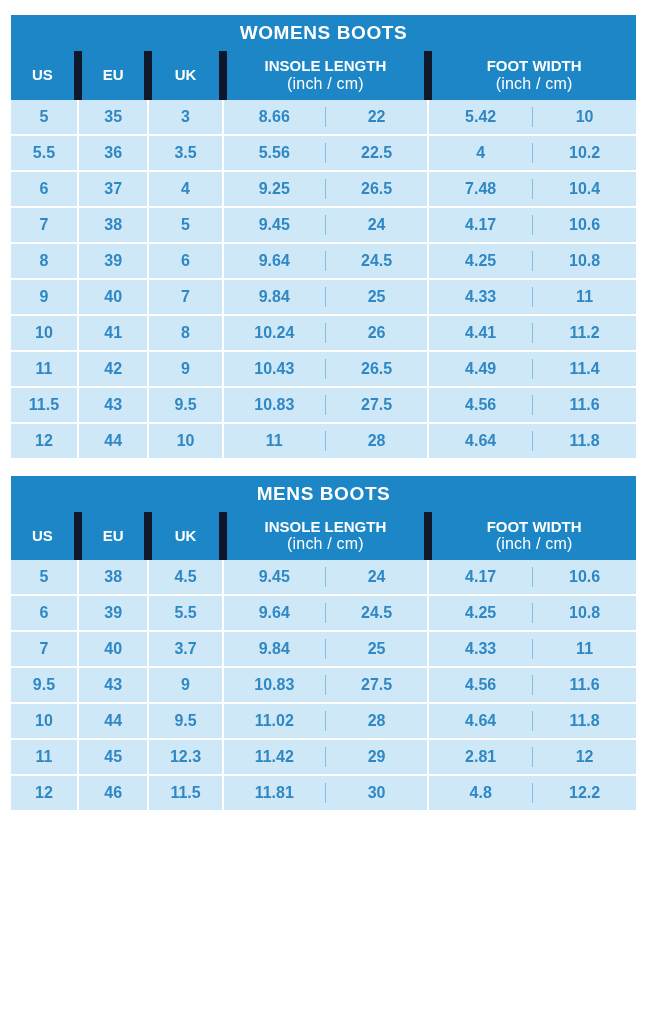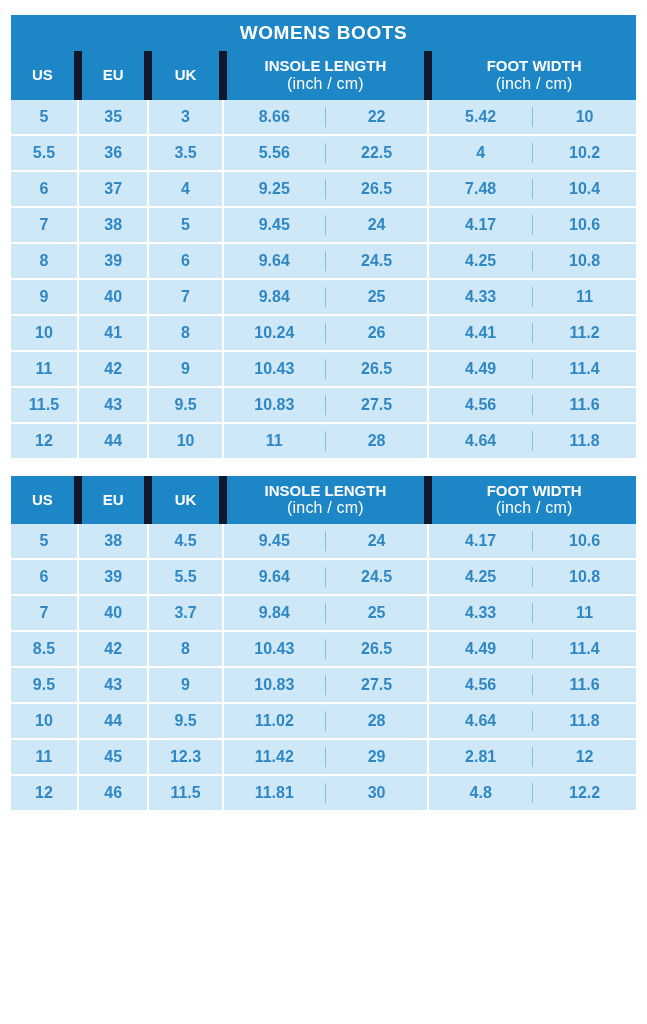--- a/index.html
+++ b/index.html
@@ -321,20 +321,21 @@
               <span class="pair-sep"></span>
               <span>11.8</span>
             </div>
           </td>
         </tr>
       </tbody>
     </table>
   </div>
 
   <div class="chart-block">
+    <div class="chart-title">MENS BOOTS</div>
     <table class="size-table">
       <thead>
         <tr>
           <th class="c-us">
             <span>US</span>
           </th>
           <th class="c-eu">
             <span>EU</span>
           </th>
           <th class="c-uk">
@@ -398,39 +399,20 @@
               <span>9.84</span>
               <span class="pair-sep"></span>
               <span>25</span>
             </div>
           </td>
           <td class="pair-cell">
             <div class="pair-inner">
               <span>4.33</span>
               <span class="pair-sep"></span>
               <span>11</span>
-            </div>
-          </td>
-        </tr>
-        <tr>
-          <td>8.5</td>
-          <td>42</td>
-          <td>8</td>
-          <td class="pair-cell">
-            <div class="pair-inner">
-              <span>10.43</span>
-              <span class="pair-sep"></span>
-              <span>26.5</span>
-            </div>
-          </td>
-          <td class="pair-cell">
-            <div class="pair-inner">
-              <span>4.49</span>
-              <span class="pair-sep"></span>
-              <span>11.4</span>
             </div>
           </td>
         </tr>
         <tr>
           <td>9.5</td>
           <td>43</td>
           <td>9</td>
           <td class="pair-cell">
             <div class="pair-inner">
               <span>10.83</span>

